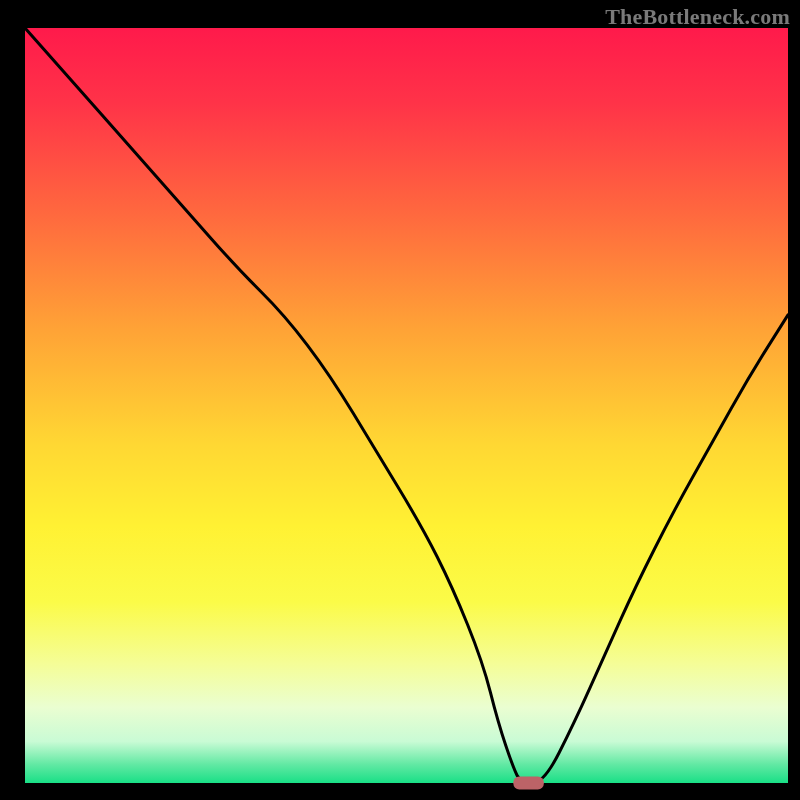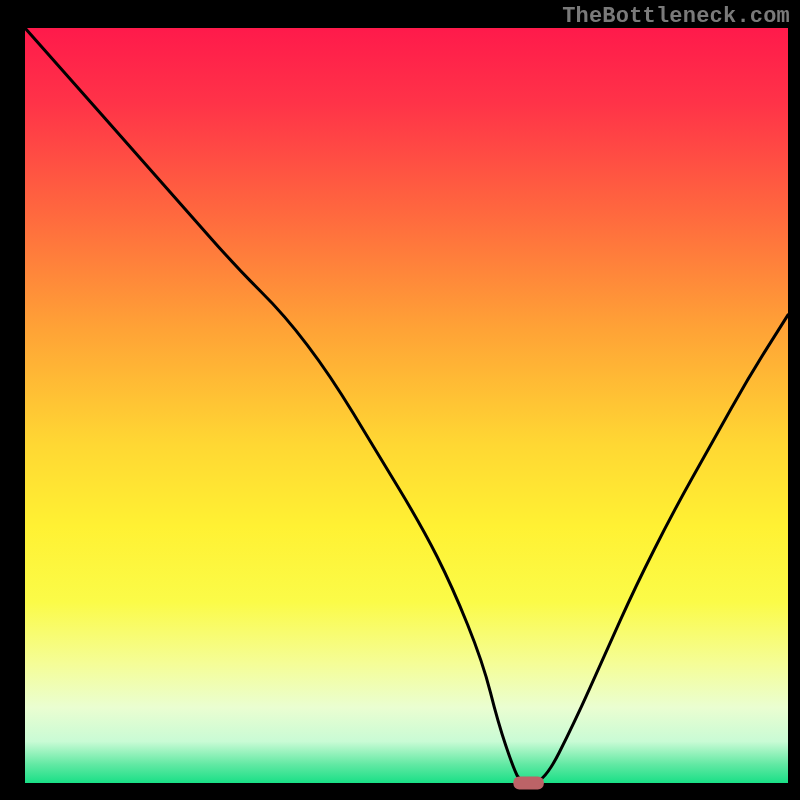--- a/index.html
+++ b/index.html
@@ -13,21 +13,21 @@
   .frame {
     position: relative;
     width: 800px;
     height: 800px;
     background: #000;
   }
   .watermark {
     position: absolute;
     top: 4px;
     right: 10px;
-    font-family: Liberation Mono, monospace;
+    font-family: Liberation Serif, serif;
     font-size: 22px;
     font-weight: bold;
     color: #7a7a7a;
     letter-spacing: 0.2px;
     z-index: 10;
   }
   svg.plot {
     position: absolute;
     left: 0;
     top: 0;

